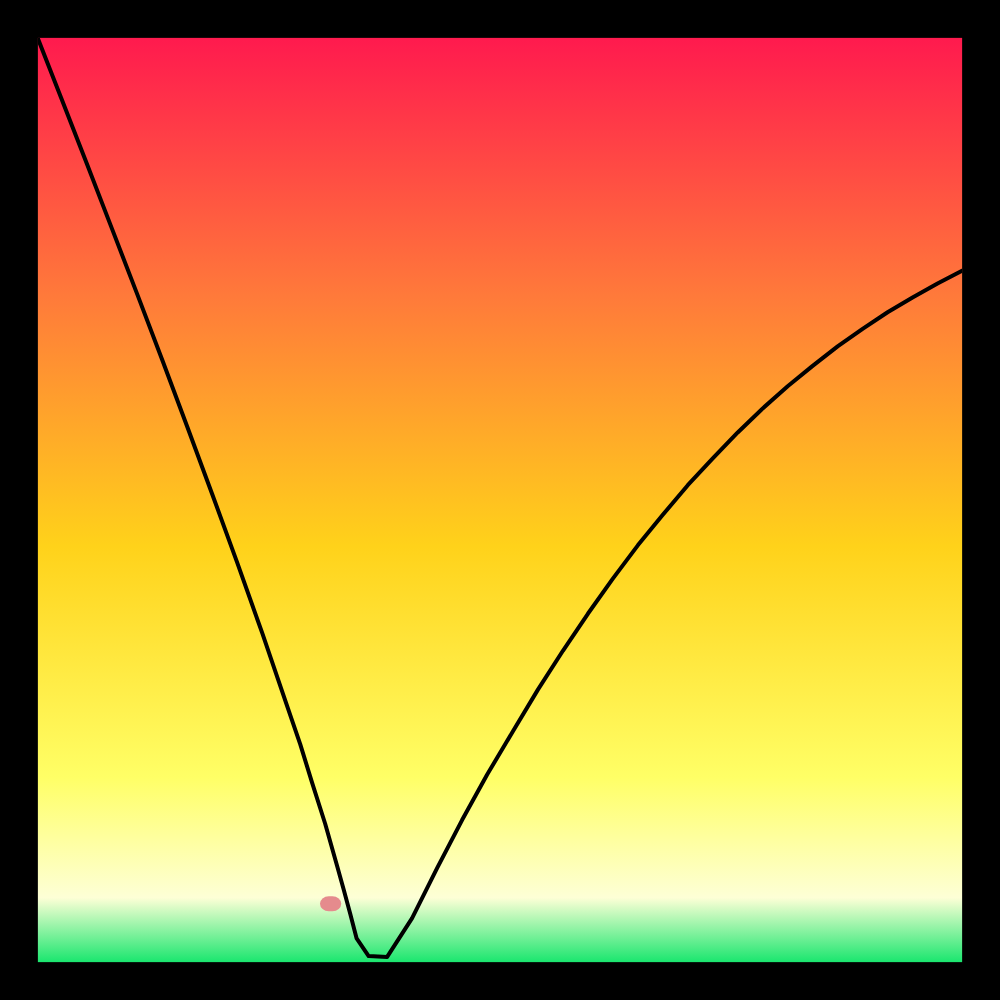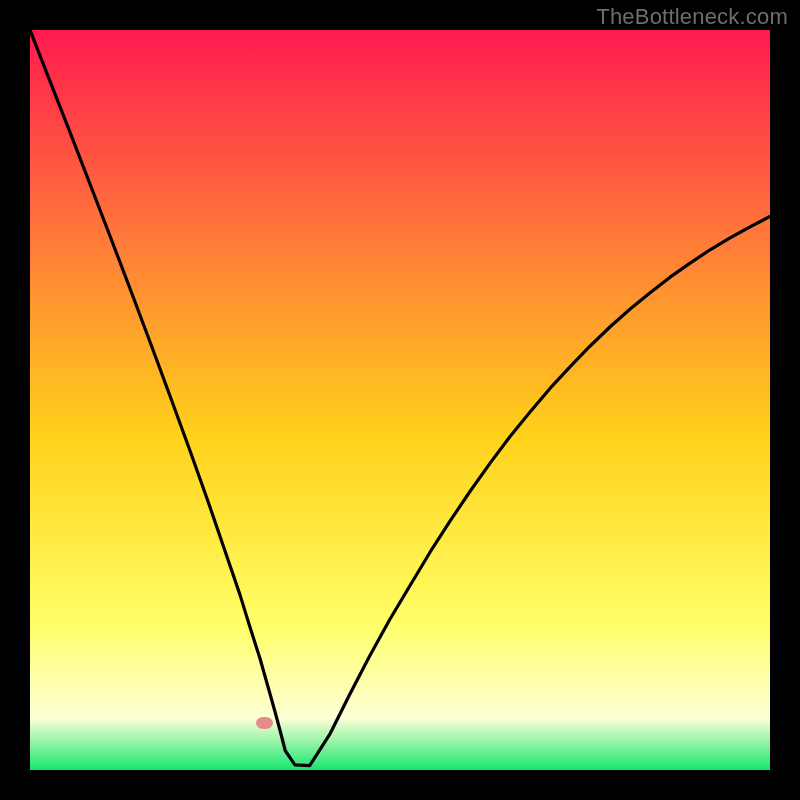--- a/index.html
+++ b/index.html
@@ -61,14 +61,13 @@
           <stop id="g4" offset="93%" stop-color="#fdffd6"></stop>
           <stop id="g5" offset="100%" stop-color="#19e66e"></stop>
         </linearGradient>
       </defs>
       <rect x="0" y="0" width="740" height="740" fill="url(#bg-grad)"></rect>
       <path id="curve-path" d="M0.00 0.00 L19.98 51.06 L39.96 102.12 L59.94 153.92 L79.92 205.72 L99.90 258.26 L119.88 311.54 L139.86 365.56 L159.84 420.32 L179.82 476.56 L199.80 535.02 L210.16 565.36 L219.78 596.44 L230.14 629.00 L239.76 663.04 L244.94 681.54 L250.12 700.78 L255.30 720.76 L264.92 734.82 L279.72 735.56 L299.70 704.48 L319.68 664.52 L339.66 626.04 L359.64 589.78 L380.36 555.00 L400.34 521.70 L420.32 490.62 L440.30 461.02 L460.28 432.90 L480.26 406.26 L500.24 381.84 L520.22 358.16 L540.20 336.70 L560.18 315.98 L580.16 296.74 L600.14 278.98 L620.12 262.70 L640.10 247.16 L660.08 233.10 L680.06 219.78 L700.04 207.94 L720.02 196.84 L740.00 186.48" fill="none" stroke="#000" stroke-width="3.2" stroke-linejoin="round" stroke-linecap="round"></path>
     </svg>
     <div id="marker" class="marker" style="left: 226px; top: 687px; background: rgb(229, 139, 141);"></div>
   </div>
 
-  <div class="watermark">TheBottleneck.com</div>
 </div>
 
 </body></html>

